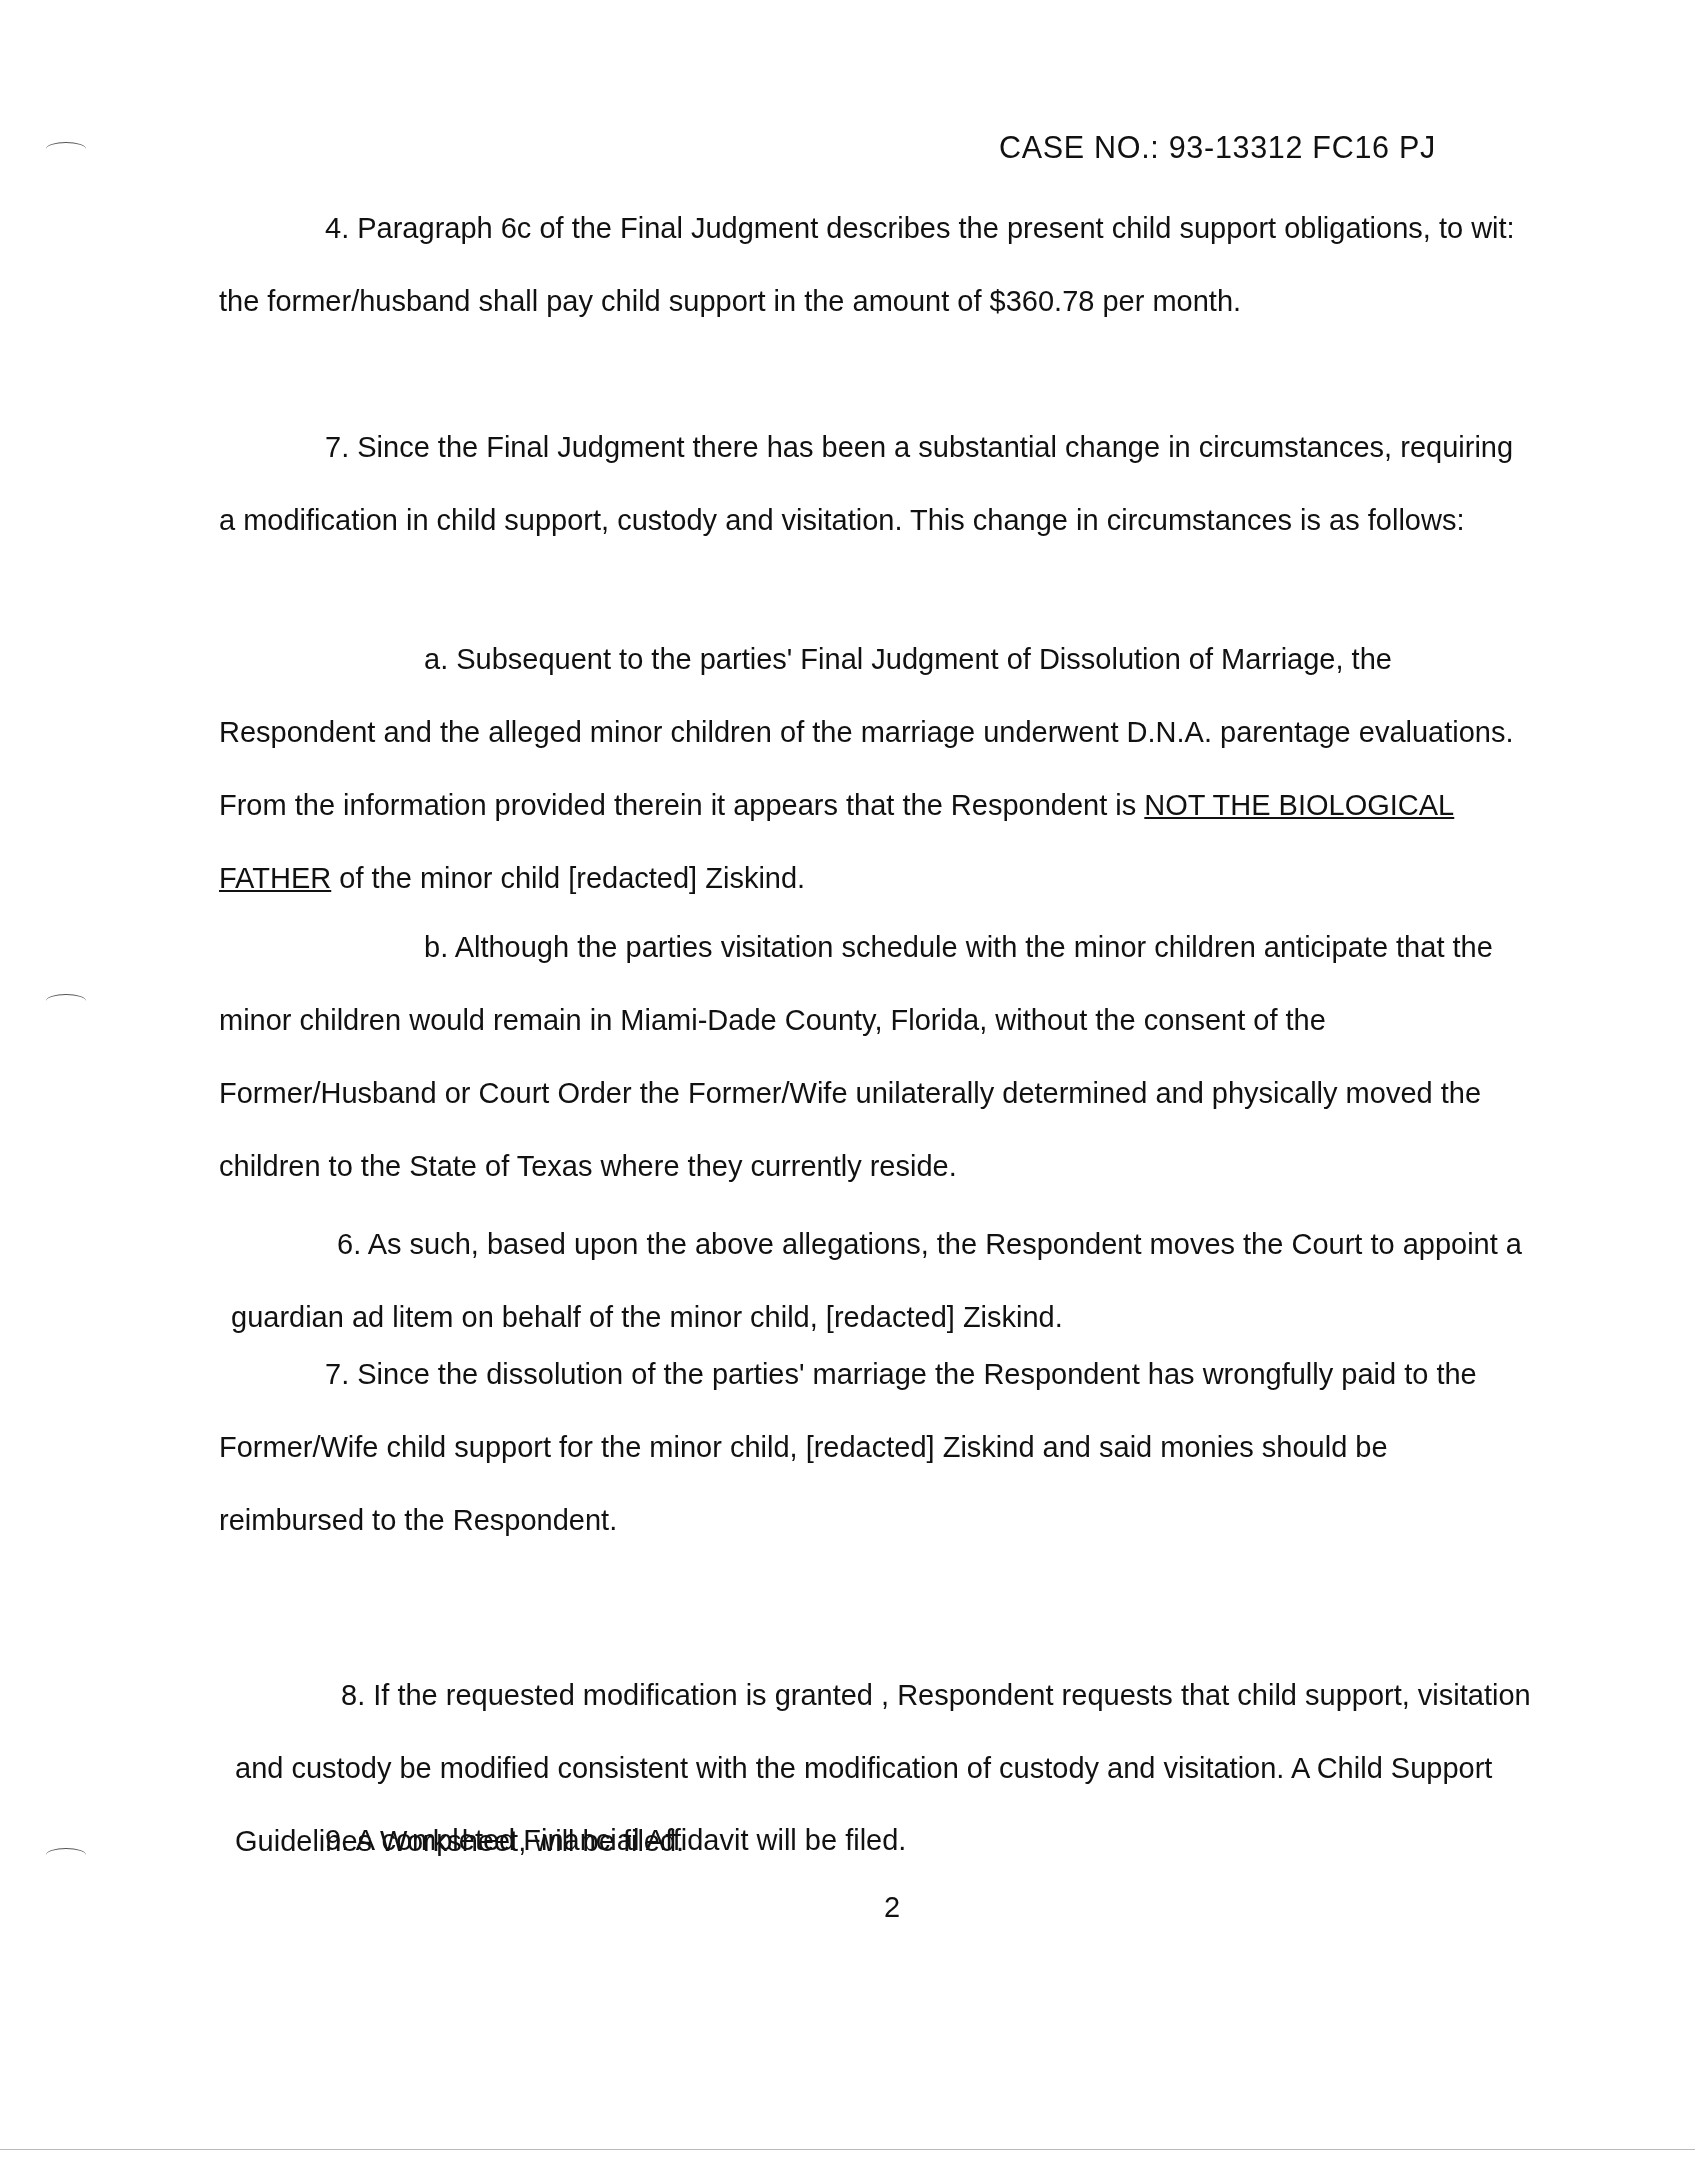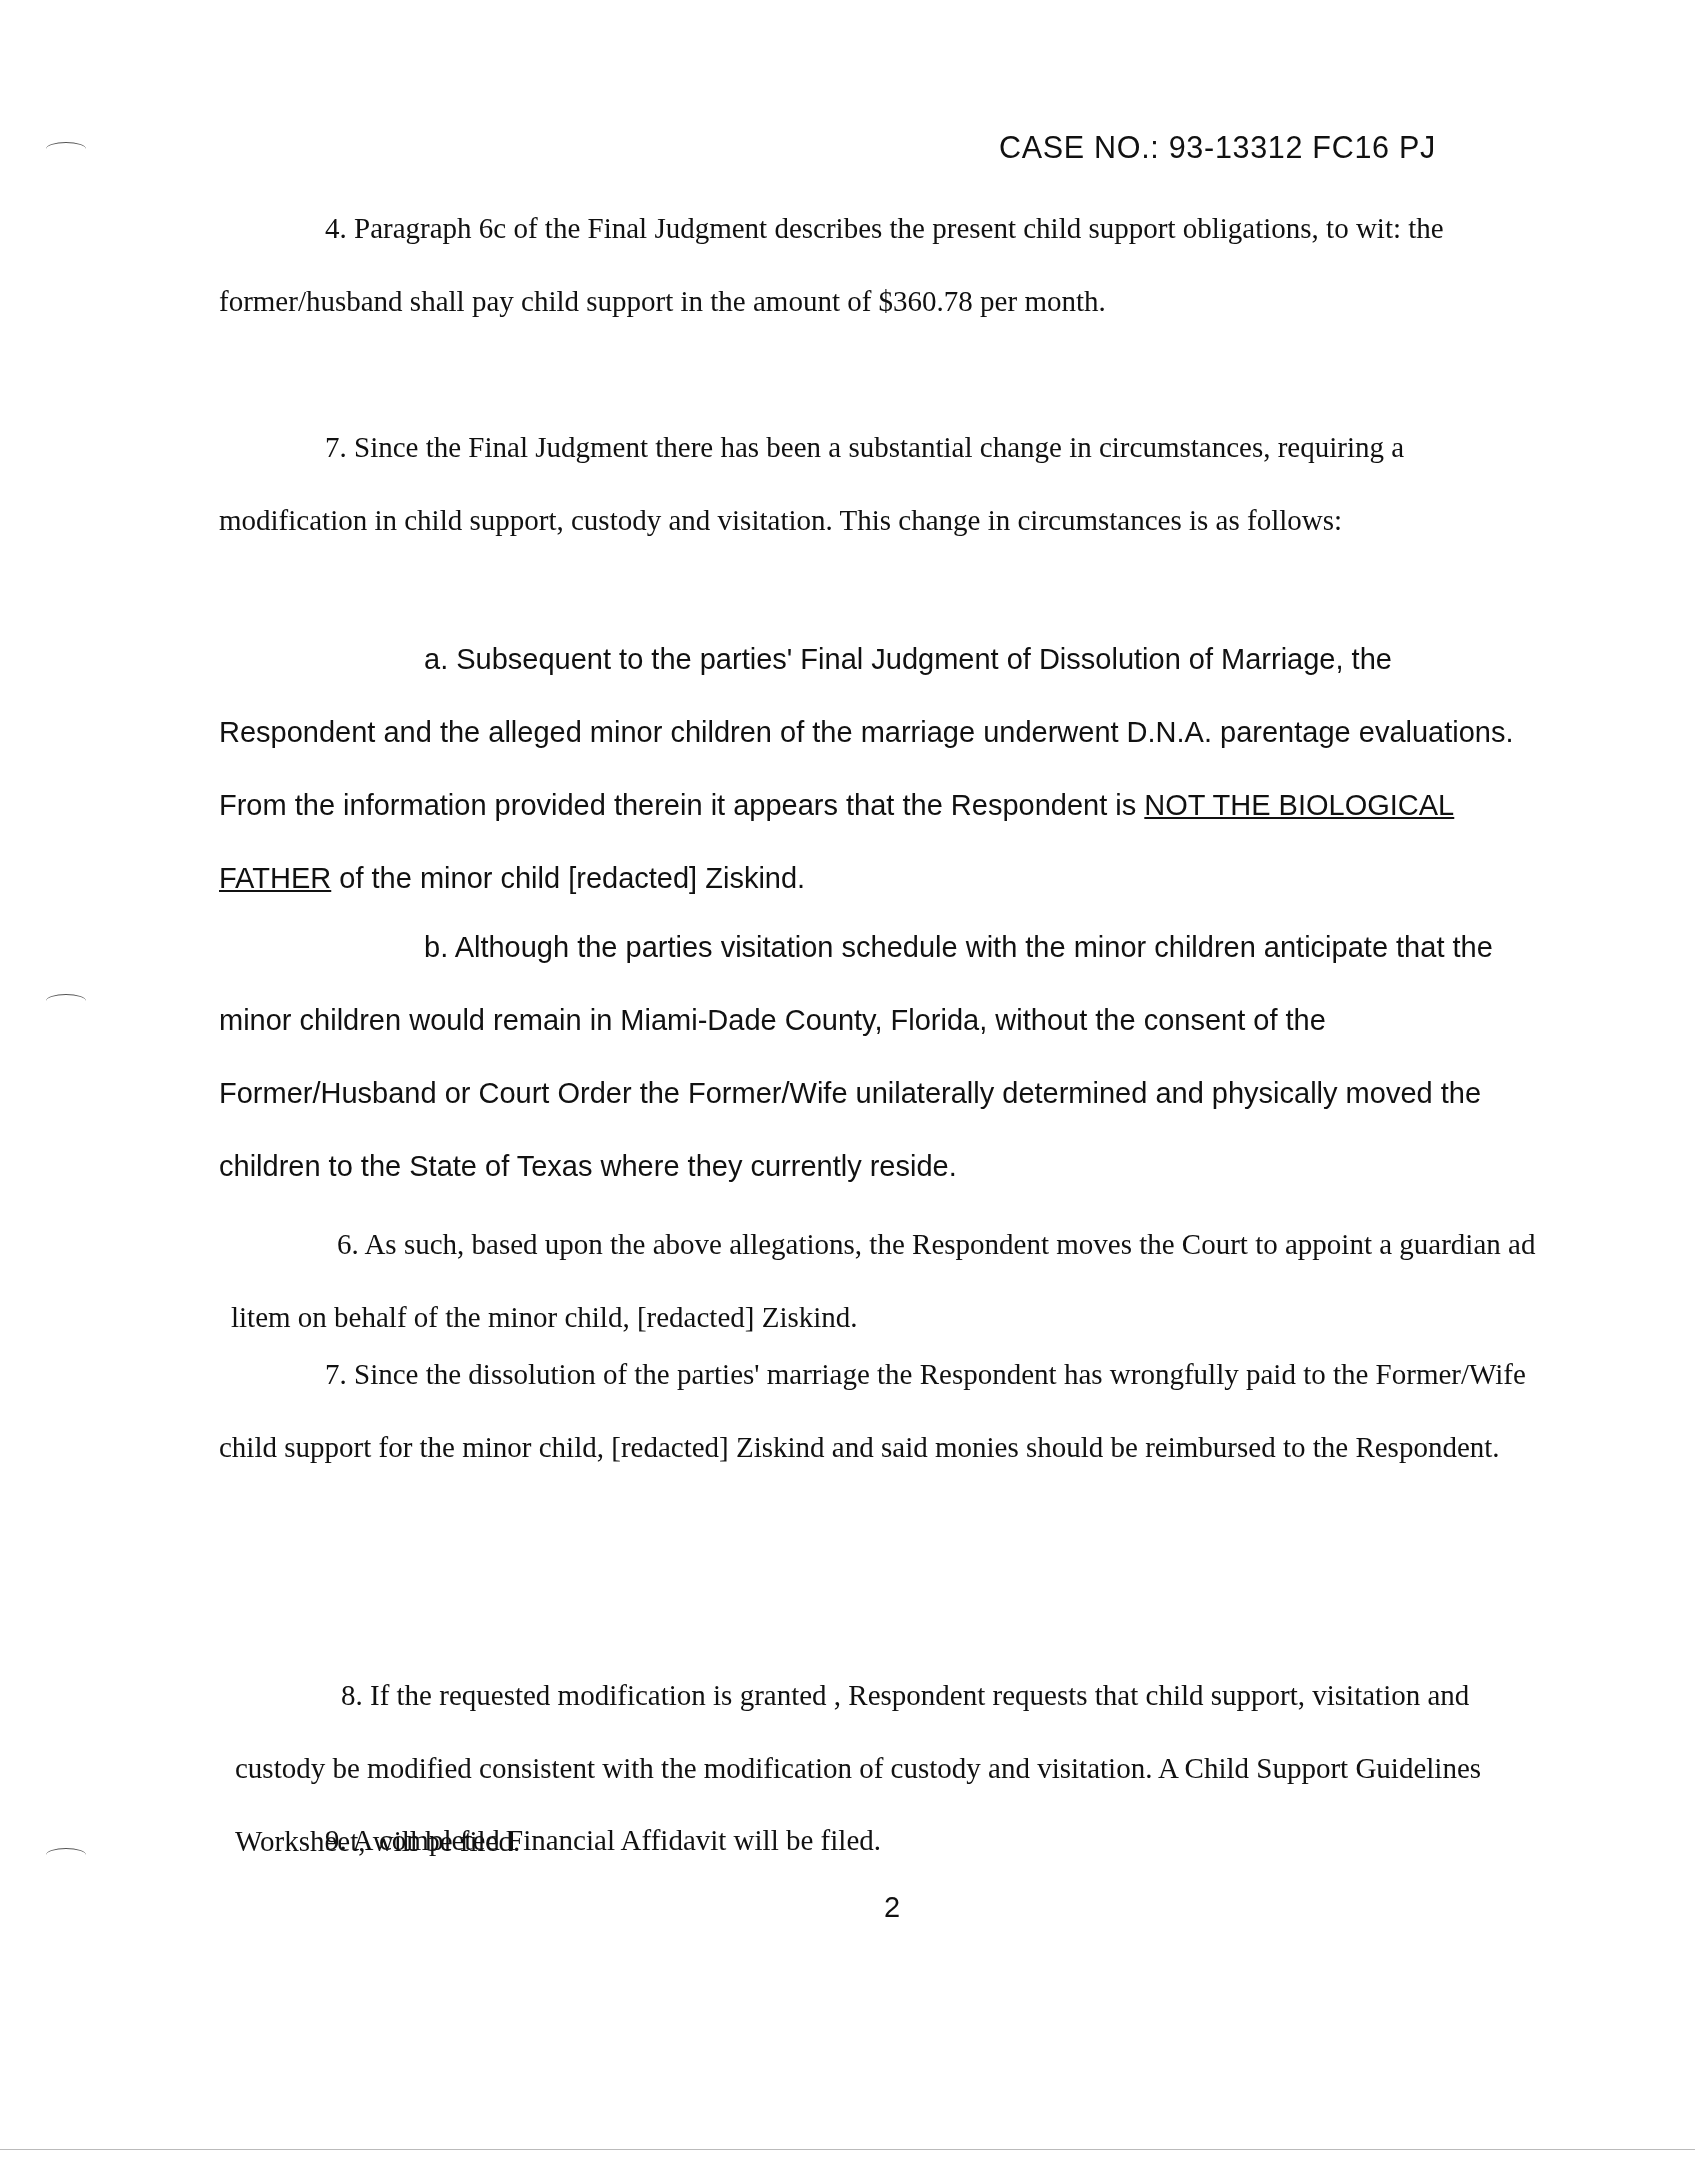--- a/index.html
+++ b/index.html
@@ -1,20 +1,20 @@
 <!DOCTYPE html>
 <html style="font-size:10.6px"><head>
 <meta charset="utf-8">
 <style>
   html, body { margin: 0; padding: 0; background: #ffffff; }
   body { width: 1696px; height: 2183px; position: relative; overflow: hidden;
          font-family: "Liberation Sans", sans-serif; color: #111; }
   .case-no { position: absolute; top: 130px; left: 999px; font-size: 30.5px; letter-spacing: 0.7px; }
   .para { position: absolute; left: 219px; width: 1318px; font-size: 29px; line-height: 73px; }
-  .indent1 { text-indent: 106px; font-family: Liberation Serif, serif; }
+  .indent1 { text-indent: 106px; }
   .indent2 { text-indent: 205px; }
   .ul { text-decoration: underline; }
   .page-num { position: absolute; top: 1891px; left: 884px; font-size: 29px; }
   .rule { position: absolute; top: 2149px; left: 0; width: 1696px; border-top: 1.3px solid #bbb; }
   .mark { position: absolute; left: 46px; width: 40px; height: 13.2px; border-top: 1.3px solid #555; border-radius: 50% 50% 0 0; }
 </style>
 </head>
 <body>
 
 <div class="case-no">CASE NO.: 93-13312 FC16 PJ</div>

